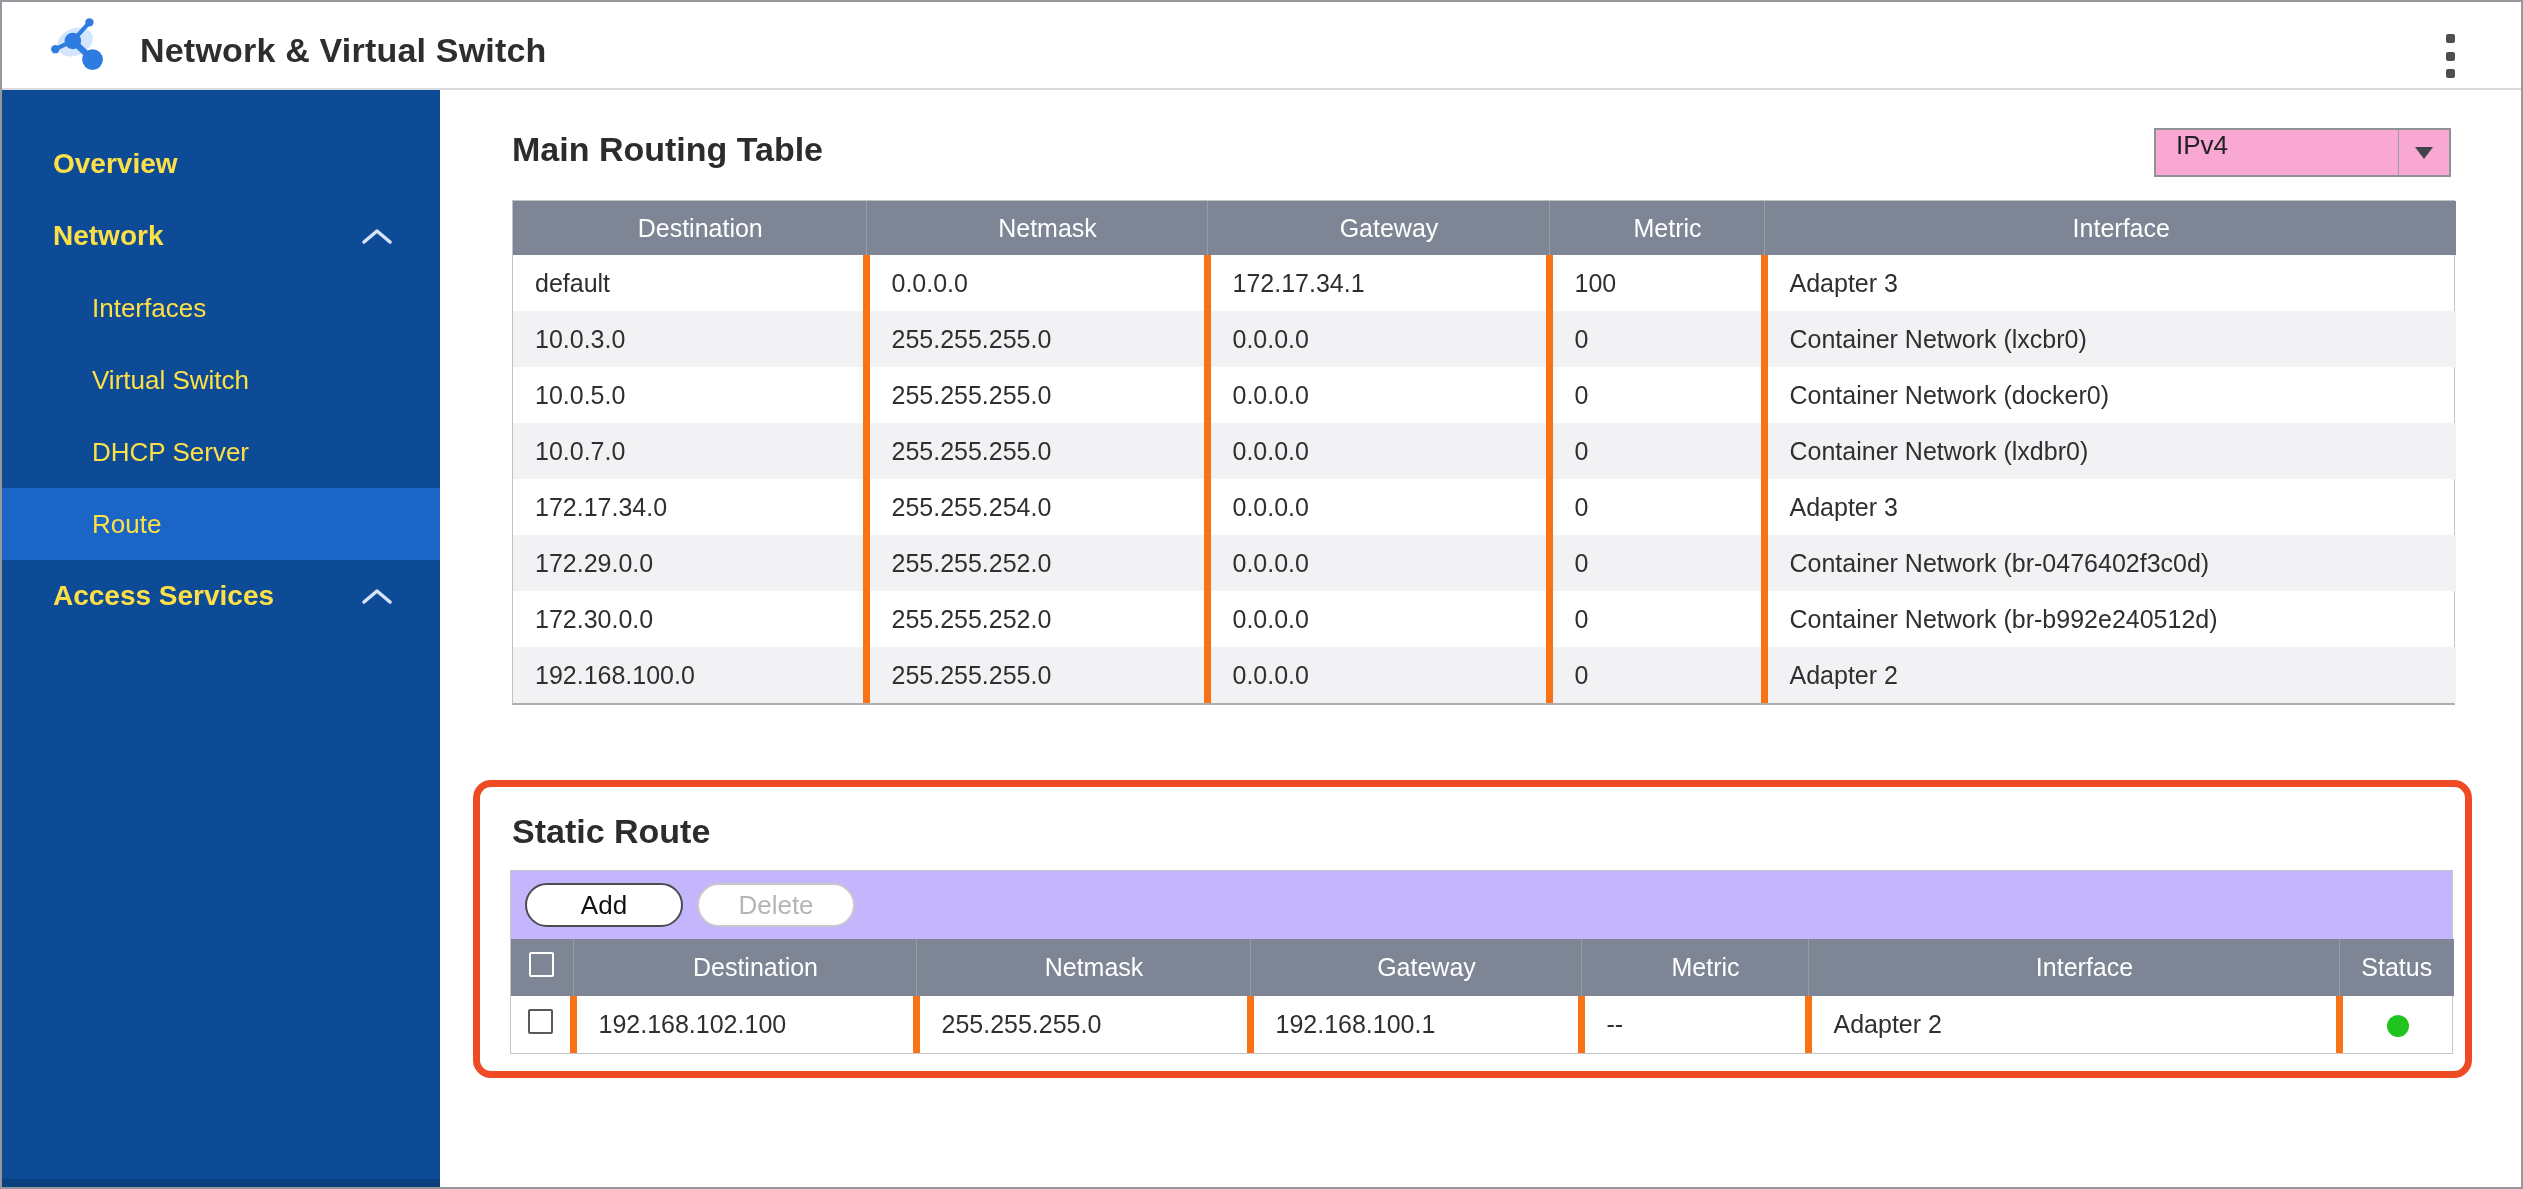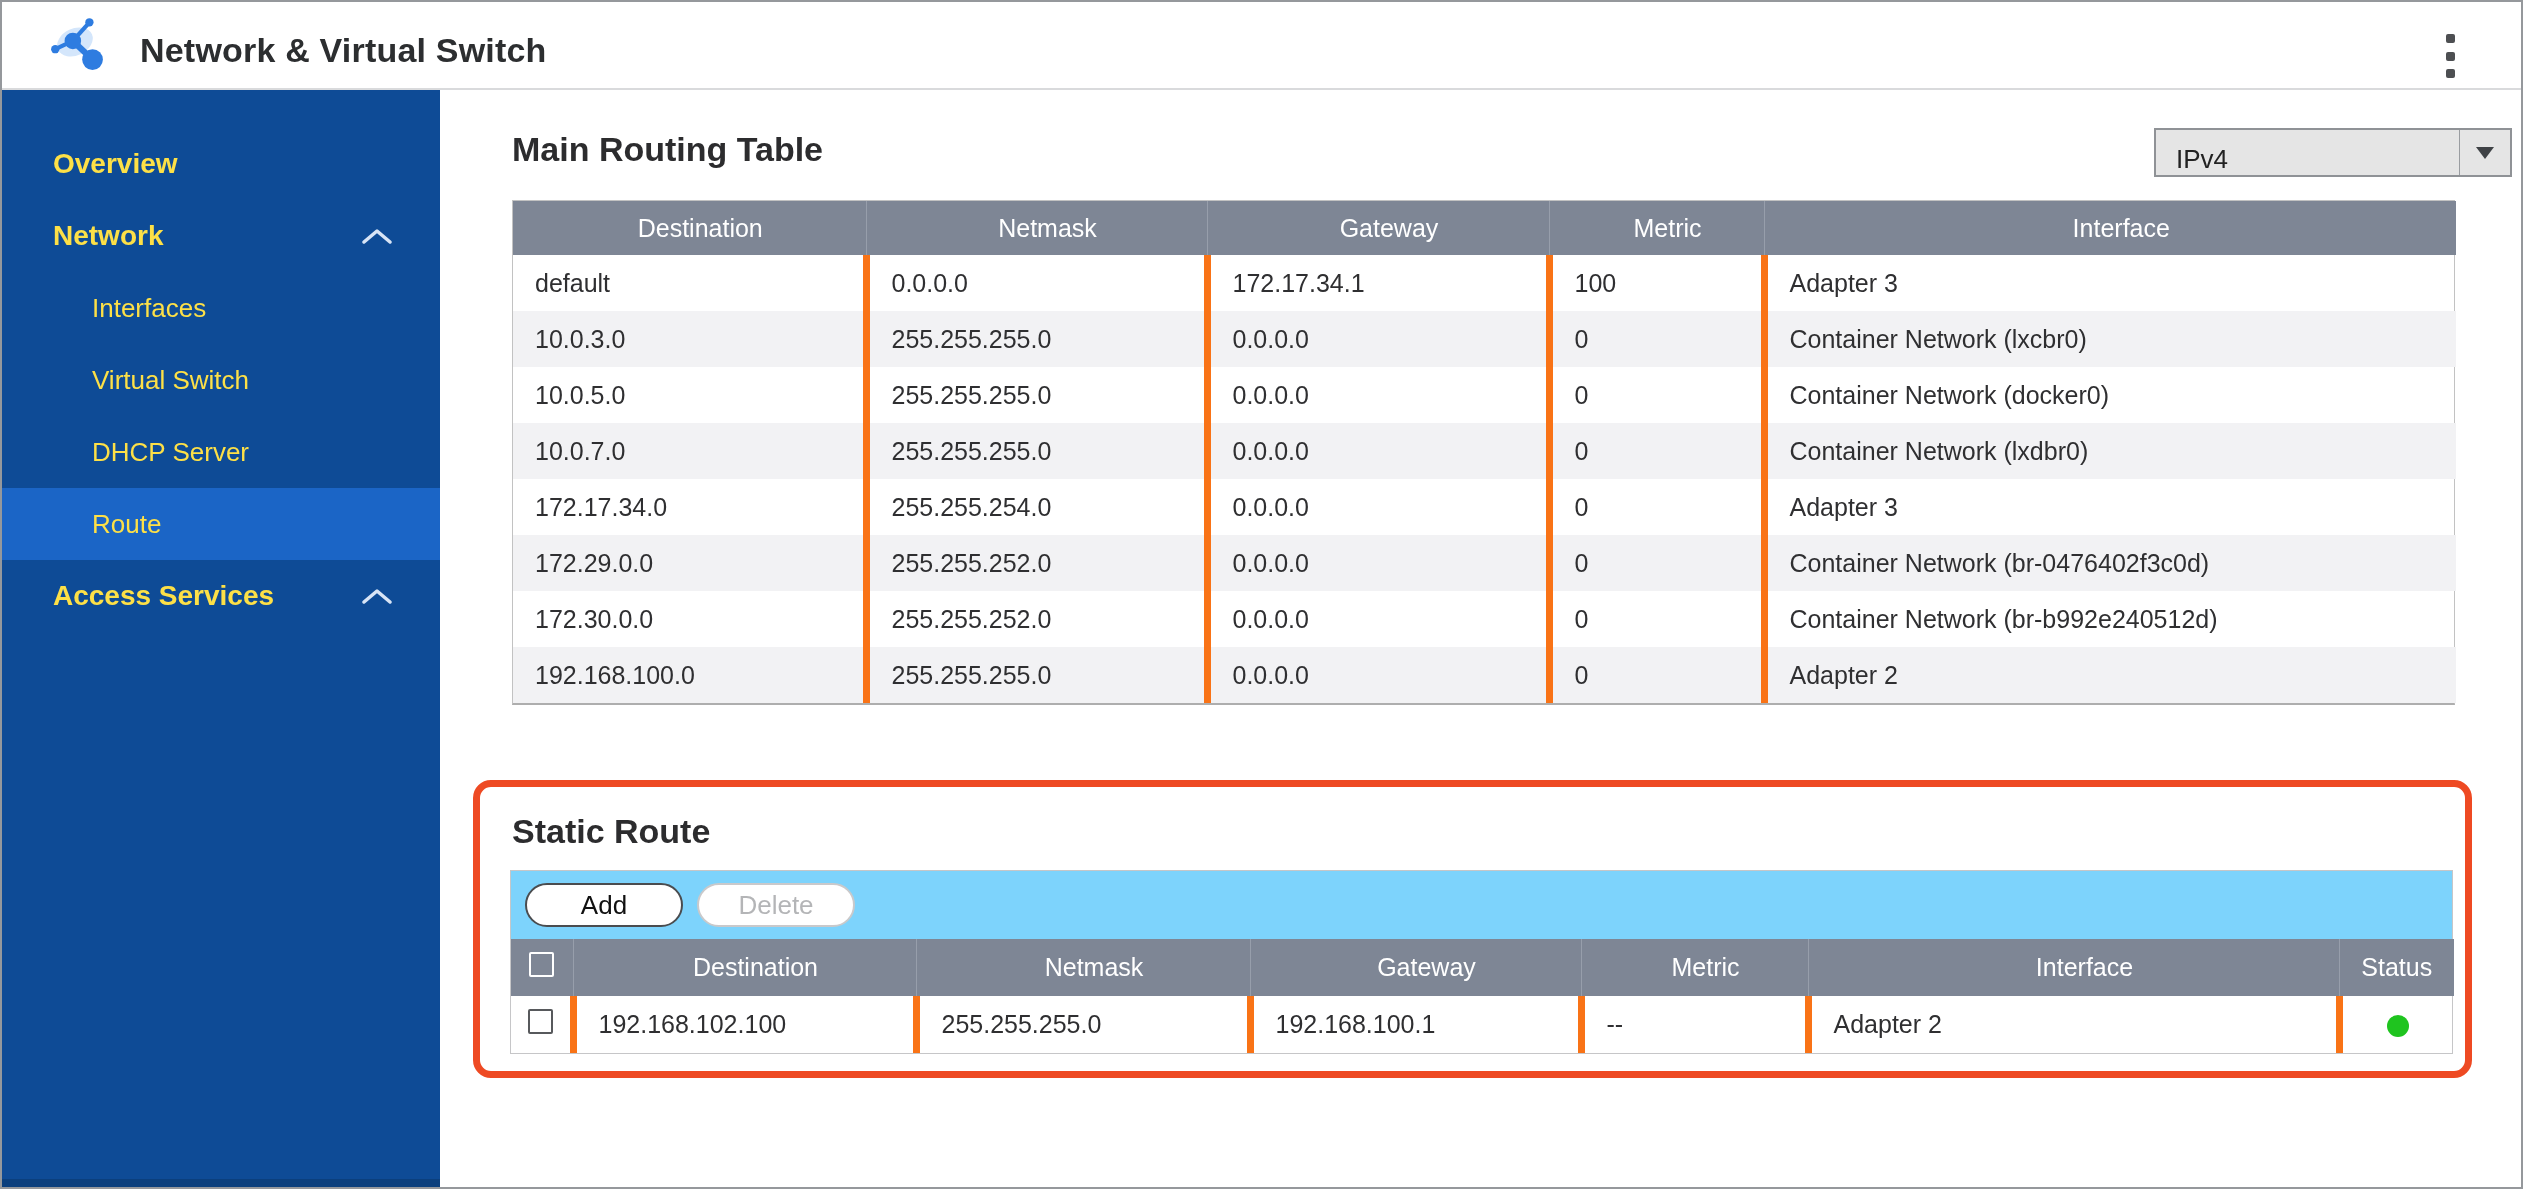--- a/index.html
+++ b/index.html
@@ -23,40 +23,40 @@
   .sidebar-footer-strip{position:absolute;left:0;bottom:0;width:100%;height:10px;background:#0b3f7d;}
   .side-item{position:relative;height:72px;display:flex;align-items:center;color:#fde047;cursor:pointer;}
   .side-item.lvl0{padding-left:53px;font-size:28px;font-weight:bold;}
   .side-item.lvl1{padding-left:92px;font-size:26px;font-weight:normal;}
   .side-item.selected{background:#1b65c6;}
   .side-items{padding-top:38px;}
   .chev{position:absolute;right:48px;top:50%;margin-top:-8px;width:30px;height:17px;}
   
   .section-title{position:absolute;font-size:34px;font-weight:bold;color:#2c2c2e;}
   
-  .ip-select{position:absolute;left:2154px;top:128px;width:358px;height:49px;background:#e5e5e5;
-    border:2px solid #8f9296;box-sizing:border-box;display:flex;align-items:flex-end;cursor:pointer;}
+  .ip-select{position:absolute;left:2154px;top:128px;width:297px;height:49px;background:#f9a8d4;
+    border:2px solid #8f9296;box-sizing:border-box;display:flex;align-items:flex-start;cursor:pointer;}
   .ip-select .val{flex:1;padding-left:20px;font-size:26px;color:#222;}
   .ip-select .arrow-box{width:50px;height:100%;border-left:1px solid #9a9da1;
     display:flex;align-items:center;justify-content:center;}
   .ip-select .tri{width:0;height:0;border-left:9px solid transparent;border-right:9px solid transparent;
     border-top:12px solid #3f4246;}
   
   .table-wrap{position:absolute;box-sizing:border-box;background:#fff;}
   table{border-collapse:collapse;table-layout:fixed;width:100%;}
   .main-table-wrap{left:512px;top:200px;width:1943px;border:1px solid #c2c2c2;border-bottom:2px solid #aeaeae;}
   th{background:#7e8695;color:#ffffff;font-size:25px;font-weight:normal;text-align:center;
     padding:0 0 0 22px;height:54px;border-right:1px solid #979eab;}
   th:last-child{border-right:none;}
   td{font-size:25px;color:#2f2f31;padding:0 0 0 22px;height:56px;border-right:7px solid #f97316;}
   td:last-child{border-right:none;}
   tbody tr:nth-child(even){background:#f2f2f4;}
   
   .static-wrap{left:510px;top:870px;width:1943px;border:1px solid #c6c6c8;}
-  .static-toolbar{height:68px;display:flex;align-items:center;padding-left:14px;background:#7dd3fc;}
+  .static-toolbar{height:68px;display:flex;align-items:center;padding-left:14px;background:#c4b5fd;}
   .btn{height:44px;border-radius:22px;font-size:26px;display:flex;align-items:center;justify-content:center;
     box-sizing:border-box;background:#fff;cursor:pointer;}
   .btn-add{width:158px;border:2px solid #4a4c4f;color:#111;margin-right:14px;}
   .btn-delete{width:158px;border:2px solid #c9c9cb;color:#b4b5b7;cursor:default;}
   .static-wrap th{height:57px;}
   .static-wrap td{height:57px;}
   .cb{display:inline-block;width:25px;height:25px;box-sizing:border-box;border-radius:2px;cursor:pointer;}
   .cb-head{border:2px solid #ffffff;background:transparent;}
   .cb-row{border:2px solid #57595c;background:#fff;}
   .cell-center{text-align:center;padding:0;}

